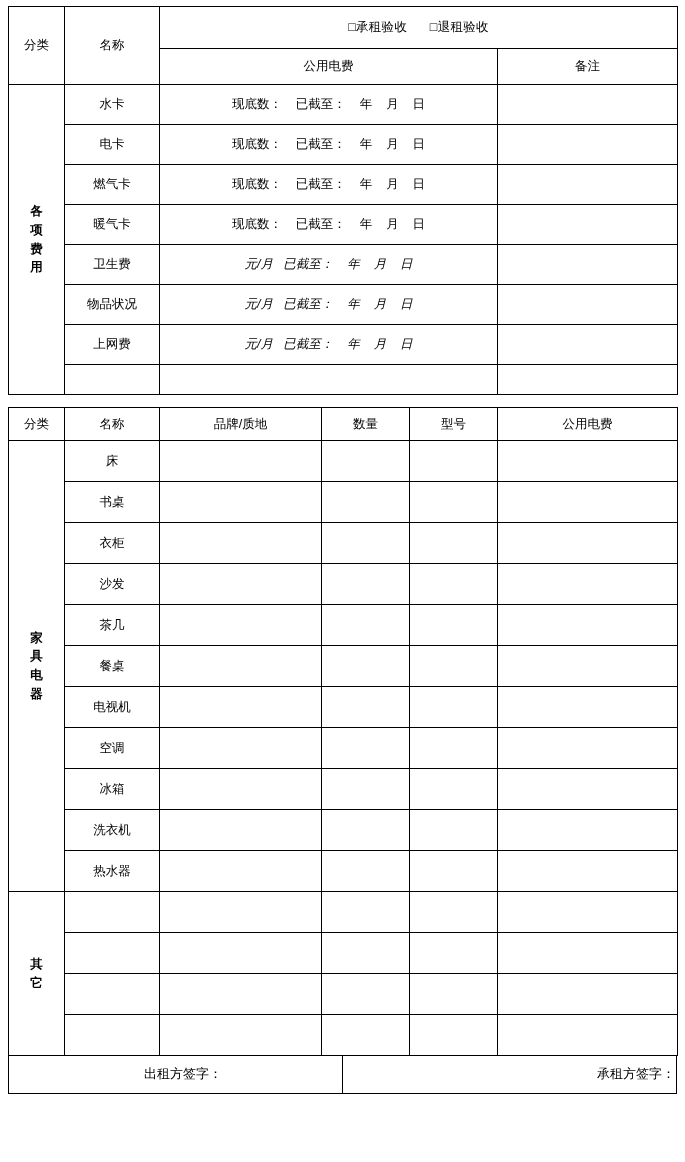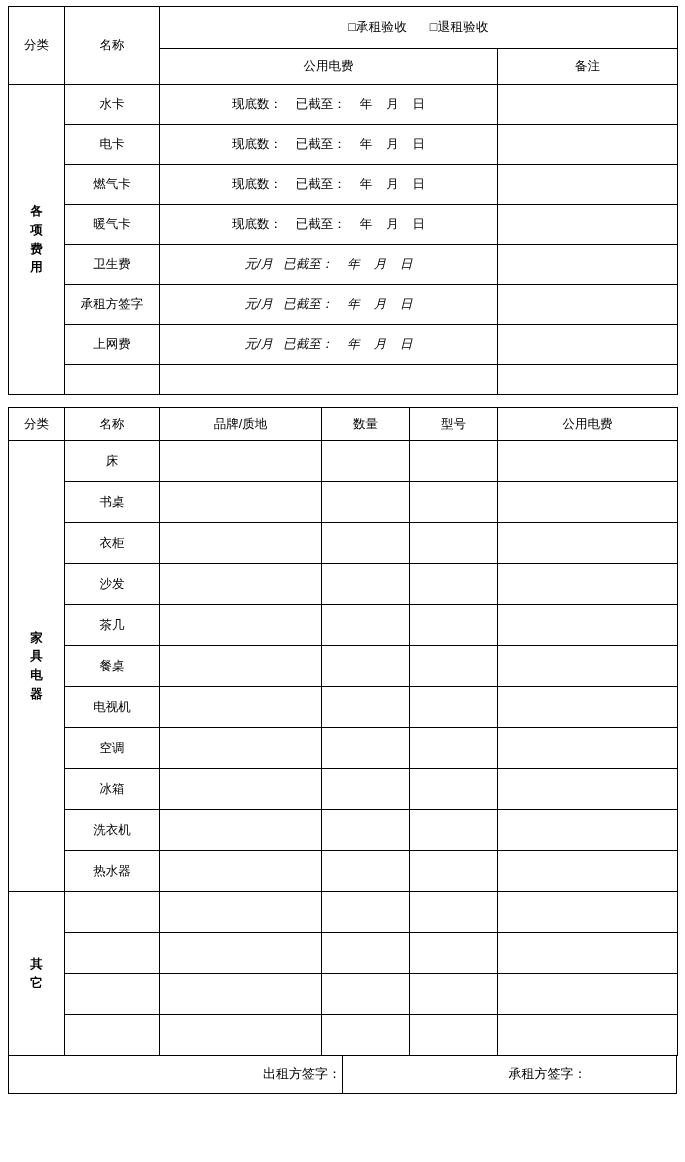--- a/index.html
+++ b/index.html
@@ -73,22 +73,22 @@
     table-layout: fixed;
     margin-top: -1px;
   }
   table.sig td {
     border: 1px solid #000000;
     border-top: none;
     font-size: 13px;
     height: 38px;
     vertical-align: middle;
   }
-  table.sig td.left-half { width: 50%; text-align: right; padding-left: 135px; }
-  table.sig td.right-half { width: 50%; text-align: center; padding-left: 77px; border-left: none; }
+  table.sig td.left-half { width: 50%; text-align: left; padding-left: 135px; }
+  table.sig td.right-half { width: 50%; text-align: right; padding-left: 77px; border-left: none; }
   .sig-inner { white-space: pre; }
   .sig-row2 td.left-half { padding-left: 100px; }
   .sig-row2 td.right-half { padding-left: 62px; }
 </style>
 </head>
 <body>
 
 <div class="sheet">
 
   <table class="doc">
@@ -131,21 +131,21 @@
         <td>暖气卡</td>
         <td colspan="3" class="basefield">现底数：    已截至：    年    月    日</td>
         <td></td>
       </tr>
       <tr class="r-util">
         <td>卫生费</td>
         <td colspan="3" class="basefield-c">元/月   已截至：    年    月    日</td>
         <td></td>
       </tr>
       <tr class="r-util">
-        <td>承租方签字</td>
+        <td>物品状况</td>
         <td colspan="3" class="basefield-c">元/月   已截至：    年    月    日</td>
         <td></td>
       </tr>
       <tr class="r-util">
         <td>上网费</td>
         <td colspan="3" class="basefield-c">元/月   已截至：    年    月    日</td>
         <td></td>
       </tr>
       <tr class="r-blank">
         <td></td>

